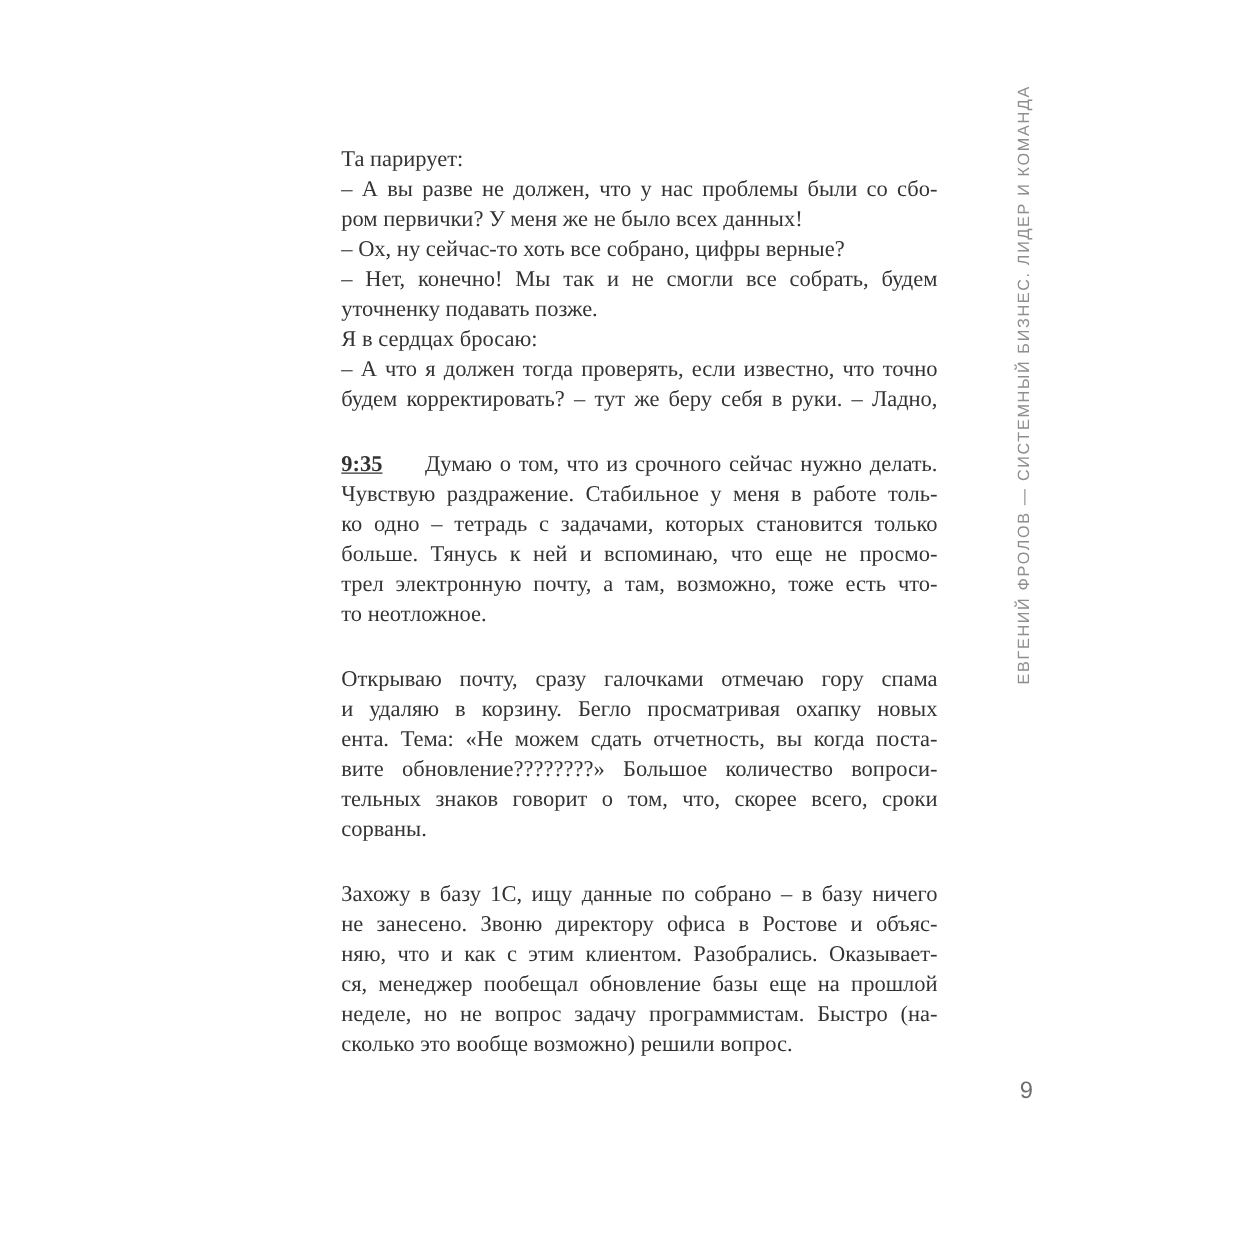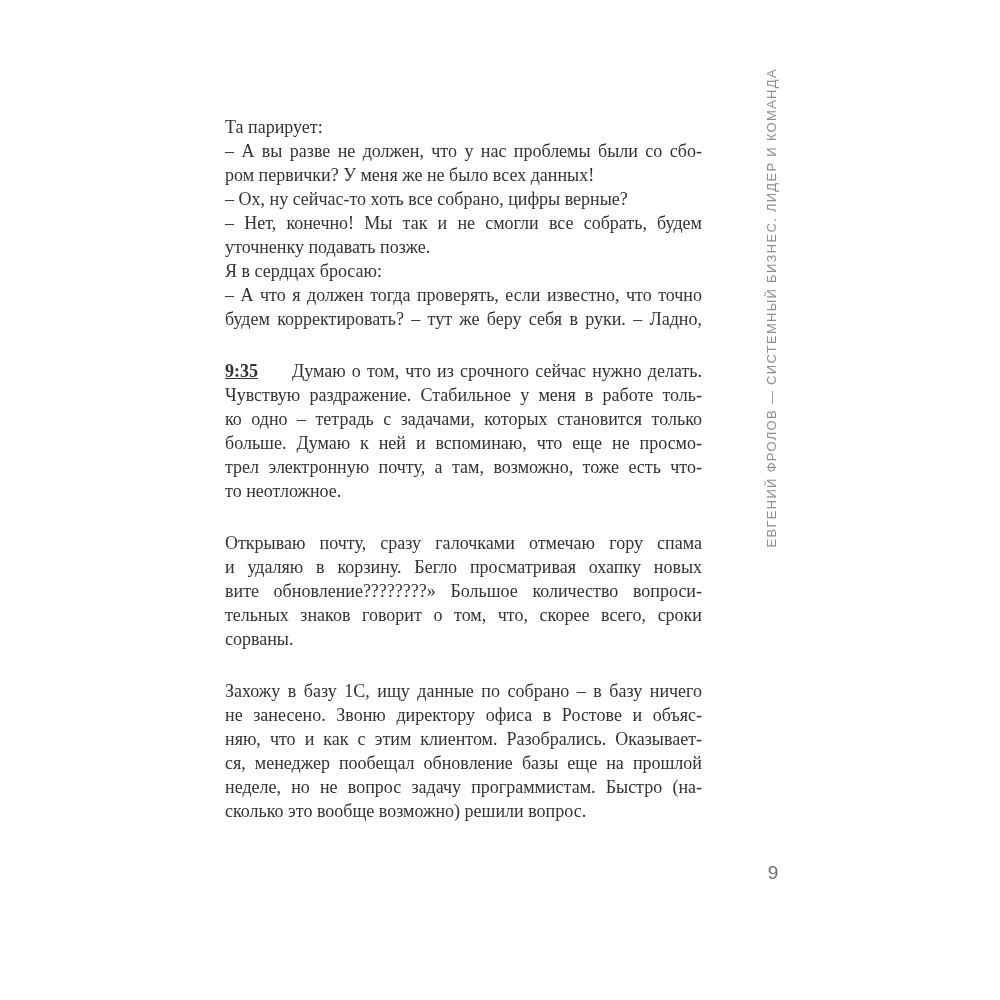--- a/index.html
+++ b/index.html
@@ -11,20 +11,21 @@
     width: 1000px;
     height: 1000px;
     position: relative;
     font-family: "Liberation Serif", "DejaVu Serif", serif;
   }
   .page {
     position: absolute;
     inset: 0;
     background: var(--bg, #ffffff);
     overflow: hidden;
+    margin-left: 48px;
   }
   .text-column {
     position: absolute;
     left: 225px;
     top: 115px;
     width: 477px;
     color: var(--text, #333333);
     font-size: 18px;
     line-height: 24px;
   }
@@ -89,27 +90,28 @@
         <div class="line">Я в сердцах бросаю:</div>
       </div>
       <div class="para">
         <div class="line just">– А что я должен тогда проверять, если известно, что точно</div>
         <div class="line just">будем корректировать? – тут же беру себя в руки. – Ладно,</div>
       </div>
       <div class="para gap">
         <div class="line just"><span class="time-marker">9:35</span><span class="tab"></span>Думаю о том, что из срочного сейчас нужно делать.</div>
         <div class="line just">Чувствую раздражение. Стабильное у меня в работе толь-</div>
         <div class="line just">ко одно – тетрадь с задачами, которых становится только</div>
-        <div class="line just">больше. Думаю к ней и вспоминаю, что еще не просмо-</div>
+        <div class="line just">больше. Тянусь к ней и вспоминаю, что еще не просмо-</div>
         <div class="line just">трел электронную почту, а там, возможно, тоже есть что-</div>
         <div class="line">то неотложное.</div>
       </div>
       <div class="para gap">
         <div class="line just">Открываю почту, сразу галочками отмечаю гору спама</div>
         <div class="line just">и удаляю в корзину. Бегло просматривая охапку новых</div>
+        <div class="line just">ента. Тема: «Не можем сдать отчетность, вы когда поста-</div>
         <div class="line just">вите обновление????????» Большое количество вопроси-</div>
         <div class="line just">тельных знаков говорит о том, что, скорее всего, сроки</div>
         <div class="line">сорваны.</div>
       </div>
       <div class="para gap">
         <div class="line just">Захожу в базу 1С, ищу данные по собрано – в базу ничего</div>
         <div class="line just">не занесено. Звоню директору офиса в Ростове и объяс-</div>
         <div class="line just">няю, что и как с этим клиентом. Разобрались. Оказывает-</div>
         <div class="line just">ся, менеджер пообещал обновление базы еще на прошлой</div>
         <div class="line just">неделе, но не вопрос задачу программистам. Быстро (на-</div>

